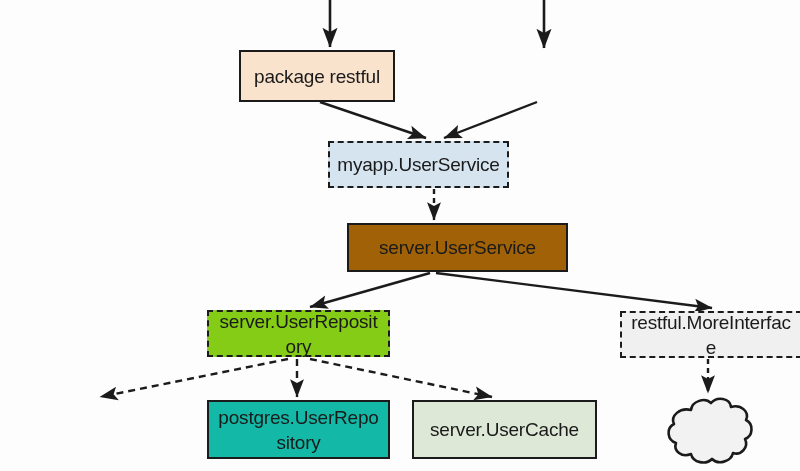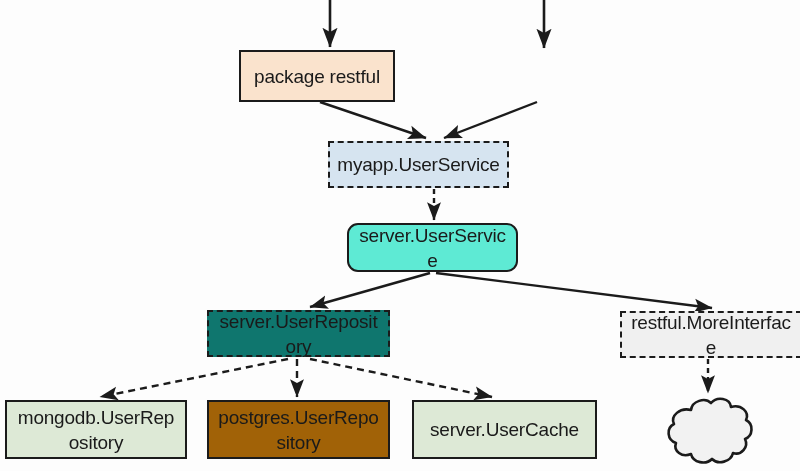--- a/index.html
+++ b/index.html
@@ -103,37 +103,34 @@
 
   <div class="node solid" style="left:239px; top:50px; width:156px; height:52px; background:#fae3cd;">
     <span class="node-label">package restful</span>
   </div>
 
 
   <div class="node dashed" style="left:328px; top:141px; width:181px; height:47px; background:#d6e4f0;">
     <span class="node-label">myapp.UserService</span>
   </div>
 
-  <div class="node solid" style="left:347px; top:223px; width:171px; height:49px; background:#5eead4;border-radius:11px;">
+  <div class="node solid" style="left:347px; top:223px; width:221px; height:49px; background:#a16207;">
     <span class="node-label">server.UserService</span>
   </div>
 
-  <div class="node dashed" style="left:207px; top:310px; width:183px; height:47px; background:#0f766e;">
+  <div class="node dashed" style="left:207px; top:310px; width:183px; height:47px; background:#84cc16;">
     <span class="node-label">server.UserRepository</span>
   </div>
 
   <div class="node dashed" style="left:620px; top:311px; width:182px; height:47px; background:#f0f0f0;">
     <span class="node-label">restful.MoreInterface</span>
   </div>
 
-  <div class="node solid" style="left:5px; top:400px; width:182px; height:59px; background:#dde9d6;">
-    <span class="node-label">mongodb.UserRepository</span>
-  </div>
 
-  <div class="node solid" style="left:207px; top:400px; width:183px; height:59px; background:#a16207;">
+  <div class="node solid" style="left:207px; top:400px; width:183px; height:59px; background:#14b8a6;">
     <span class="node-label">postgres.UserRepository</span>
   </div>
 
   <div class="node solid" style="left:412px; top:400px; width:185px; height:59px; background:#dde9d6;">
     <span class="node-label">server.UserCache</span>
   </div>
 
   <div class="cloud-wrap" style="left:661px; top:394px; width:95px; height:73px;">
     <svg width="95" height="73" viewBox="0 0 95 73" xmlns="http://www.w3.org/2000/svg">
       <path d="M30 16

